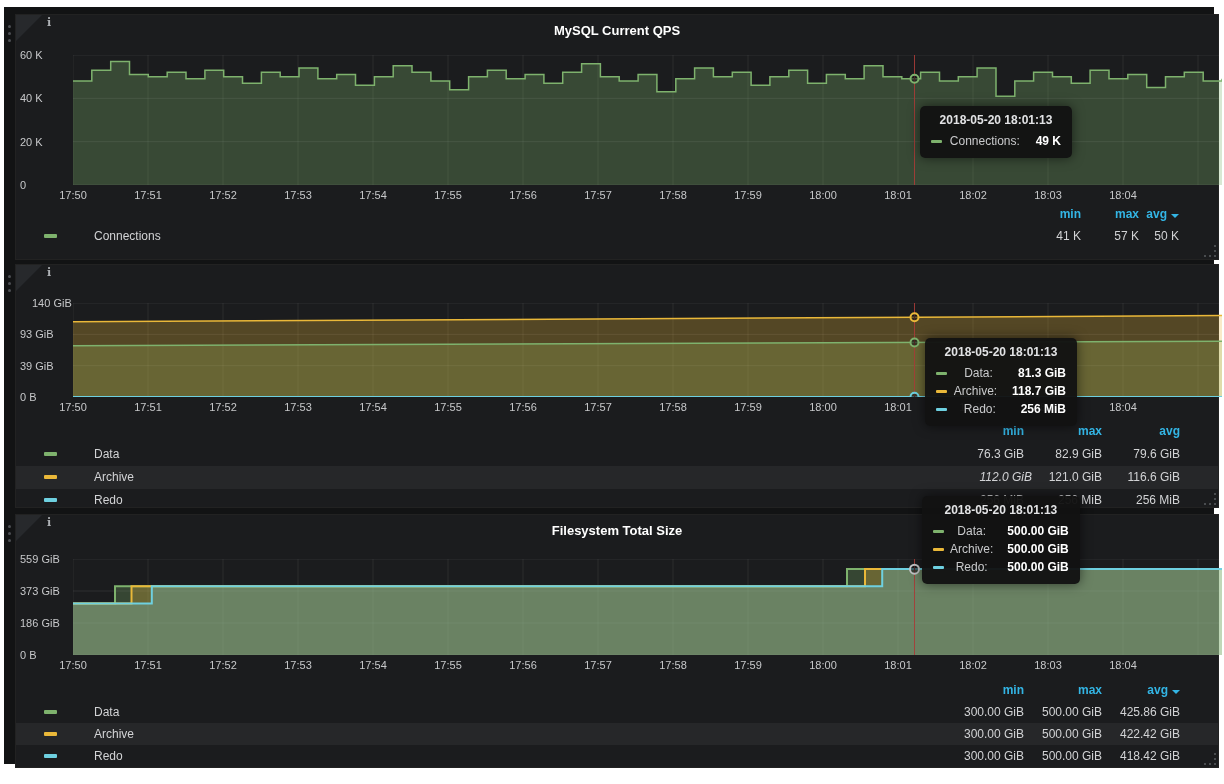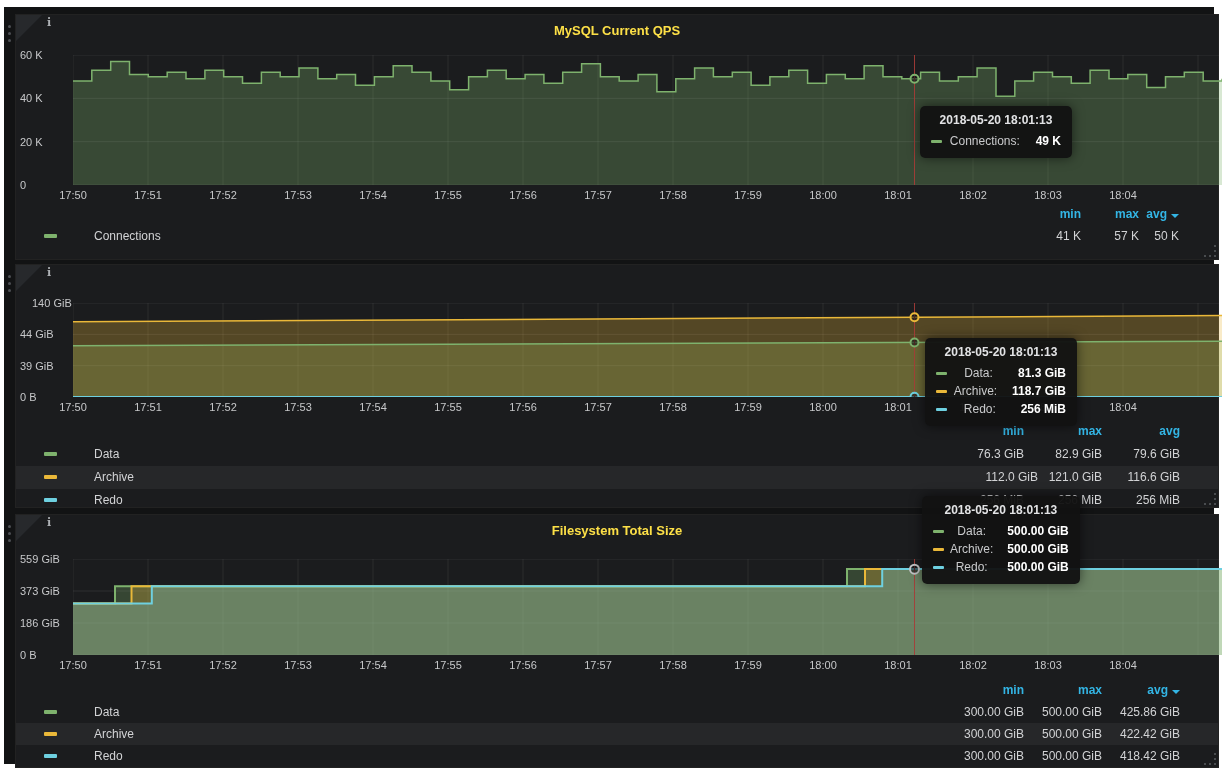--- a/index.html
+++ b/index.html
@@ -1,20 +1,20 @@
 <!DOCTYPE html>
 <html><head>
 <meta charset="utf-8">
 <style>
   html,body{margin:0;padding:0;}
   body{width:1224px;height:784px;background:#ffffff;position:relative;overflow:hidden;
        font-family:"Liberation Sans","DejaVu Sans",sans-serif;}
   #dash{position:absolute;left:4px;top:7px;width:1210px;height:757px;background:#121314;}
   .panel{position:absolute;left:12px;width:1202px;background:#1b1c1e;box-shadow:0 0 0 1px #222;}
-  .panel-title{position:absolute;left:0;right:0;top:8px;text-align:center;color:#fde047;
+  .panel-title{position:absolute;left:0;right:0;top:8px;text-align:center;color:#ffffff;
        font-size:13px;font-weight:bold;margin:0;cursor:pointer;}
   .corner{position:absolute;left:0;top:0;width:0;height:0;
        border-left:26px solid #27292c;border-bottom:26px solid transparent;}
   .corner .i{position:absolute;left:5px;top:1px;color:#aeb1b5;font-size:11px;font-weight:bold;
        font-family:"DejaVu Serif",serif;}
   .ylab{position:absolute;width:46px;color:#c7c8ca;font-size:11px;}
   .xlab{position:absolute;width:44px;text-align:center;color:#c7c8ca;font-size:11px;}
   svg.plot{position:absolute;display:block;}
   .legend{position:absolute;left:0;right:0;}
   .lrow{position:relative;height:22px;line-height:22px;font-size:12px;color:#d2d3d5;}
@@ -113,21 +113,21 @@
         <circle cx="841.5000000000001" cy="23.83333333333333" r="4" fill="rgba(20,21,23,0.6)" stroke="#7EB26D" stroke-width="2"></circle>
       </svg>
     </section>
 
   <section class="panel" id="panel1" style="top:258px;height:242px;">
     <div class="corner">
         <span class="i">i</span>
       </div>
     <div class="ylabels">
         <div class="ylab" style="left: 16px; top: 32px;">140 GiB</div>
-        <div class="ylab" style="left: 4px; top: 63.3333px;">44 GiB</div>
+        <div class="ylab" style="left: 4px; top: 63.3333px;">93 GiB</div>
         <div class="ylab" style="left: 4px; top: 94.6667px;">39 GiB</div>
         <div class="ylab" style="left: 4px; top: 126px;">0 B</div>
       </div>
     <div class="xlabels">
         <div class="xlab" style="left: 35px; top: 136px;">17:50</div>
         <div class="xlab" style="left: 110px; top: 136px;">17:51</div>
         <div class="xlab" style="left: 185px; top: 136px;">17:52</div>
         <div class="xlab" style="left: 260px; top: 136px;">17:53</div>
         <div class="xlab" style="left: 335px; top: 136px;">17:54</div>
         <div class="xlab" style="left: 410px; top: 136px;">17:55</div>
@@ -141,21 +141,21 @@
         <div class="xlab" style="left: 1010px; top: 136px;">18:03</div>
         <div class="xlab" style="left: 1085px; top: 136px;">18:04</div>
       </div>
     <div class="legend" style="top: 155px;">
         <div class="lrow lhead" style="height: 23px; line-height: 23px;">
           <span class="lstat" style="right: 194px;">min</span>
           <span class="lstat" style="right: 116px;">max</span>
           <span class="lstat" style="right: 38px;">avg</span>
         </div>
         <div class="lrow" style="height: 23px; line-height: 23px;"><span class="lswatch" style="background: rgb(126, 178, 109);"></span><span class="lname">Data</span><span class="lstat" style="right: 194px;">76.3 GiB</span><span class="lstat" style="right: 116px;">82.9 GiB</span><span class="lstat" style="right: 38px;">79.6 GiB</span></div>
-        <div class="lrow stripe" style="height: 23px; line-height: 23px;"><span class="lswatch" style="background: rgb(234, 184, 57);"></span><span class="lname">Archive</span><span class="lstat" style="right: 180px;">112.0 GiB</span><span class="lstat" style="right: 116px;">121.0 GiB</span><span class="lstat" style="right: 38px;">116.6 GiB</span></div>
+        <div class="lrow stripe" style="height: 23px; line-height: 23px;"><span class="lswatch" style="background: rgb(234, 184, 57);"></span><span class="lname">Archive</span><span class="lstat" style="right: 186px; font-style: italic;">112.0 GiB</span><span class="lstat" style="right: 116px;">121.0 GiB</span><span class="lstat" style="right: 38px;">116.6 GiB</span></div>
         <div class="lrow" style="height: 23px; line-height: 23px;"><span class="lswatch" style="background: rgb(110, 208, 224);"></span><span class="lname">Redo</span><span class="lstat" style="right: 194px;">256 MiB</span><span class="lstat" style="right: 116px;">256 MiB</span><span class="lstat" style="right: 38px;">256 MiB</span></div>
       </div>
     <div class="resize">
         <b style="right:0;bottom:0"></b>
         <b style="right:5px;bottom:0"></b>
         <b style="right:0;bottom:5px"></b>
         <b style="right:10px;bottom:0"></b>
         <b style="right:0;bottom:10px"></b>
       </div>
   <svg class="plot" width="1149" height="94" style="left: 57px; top: 38px;">

